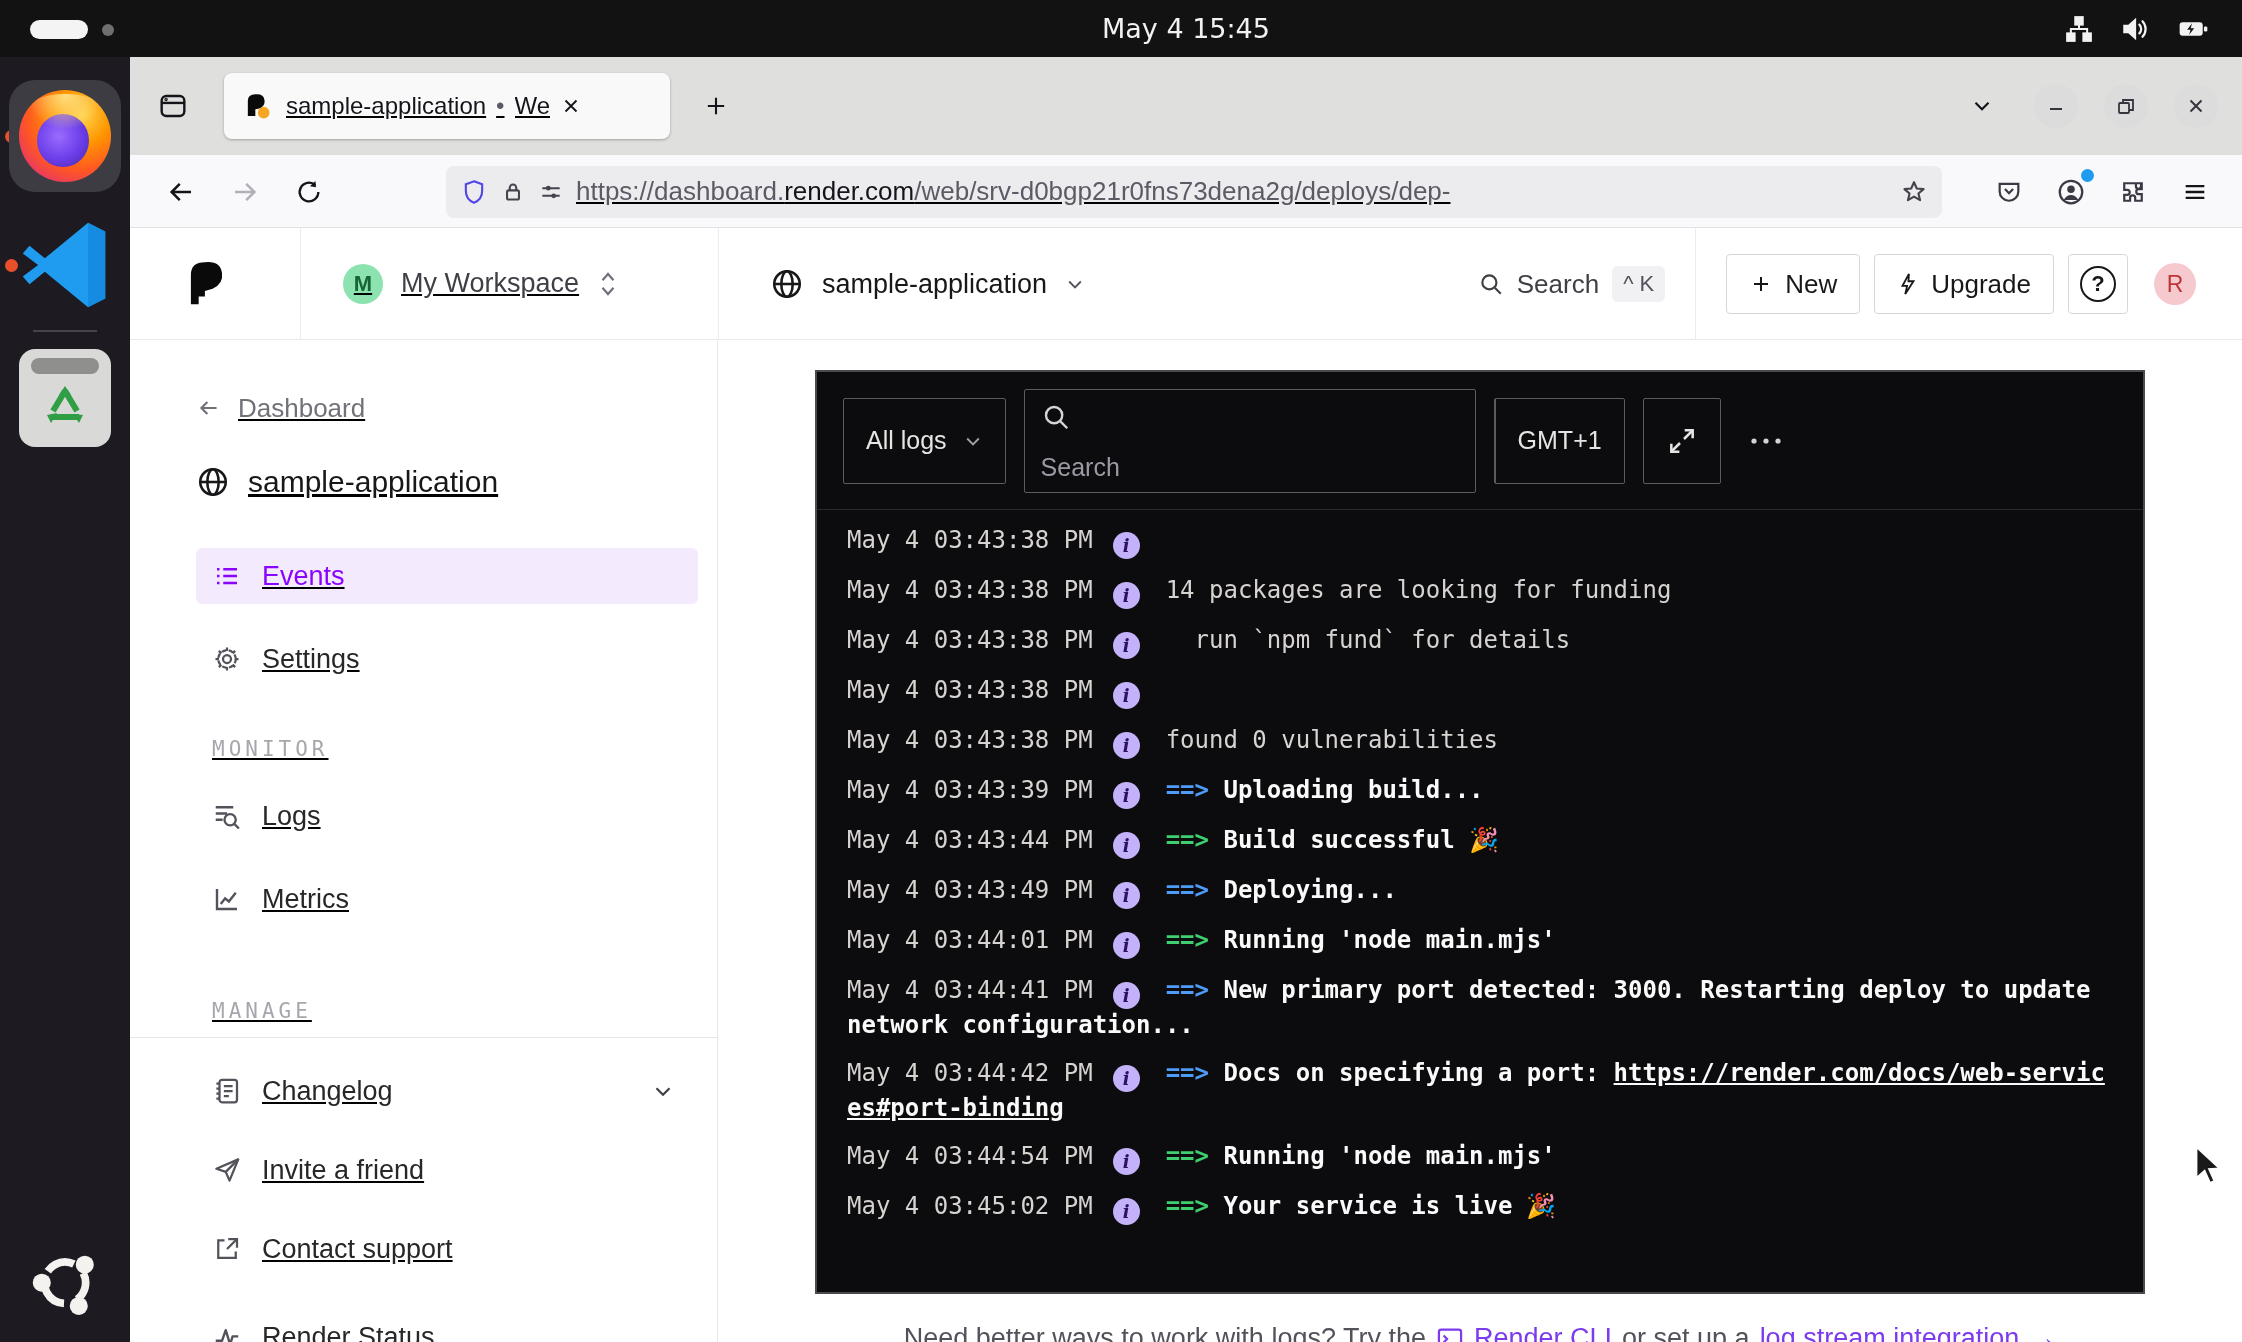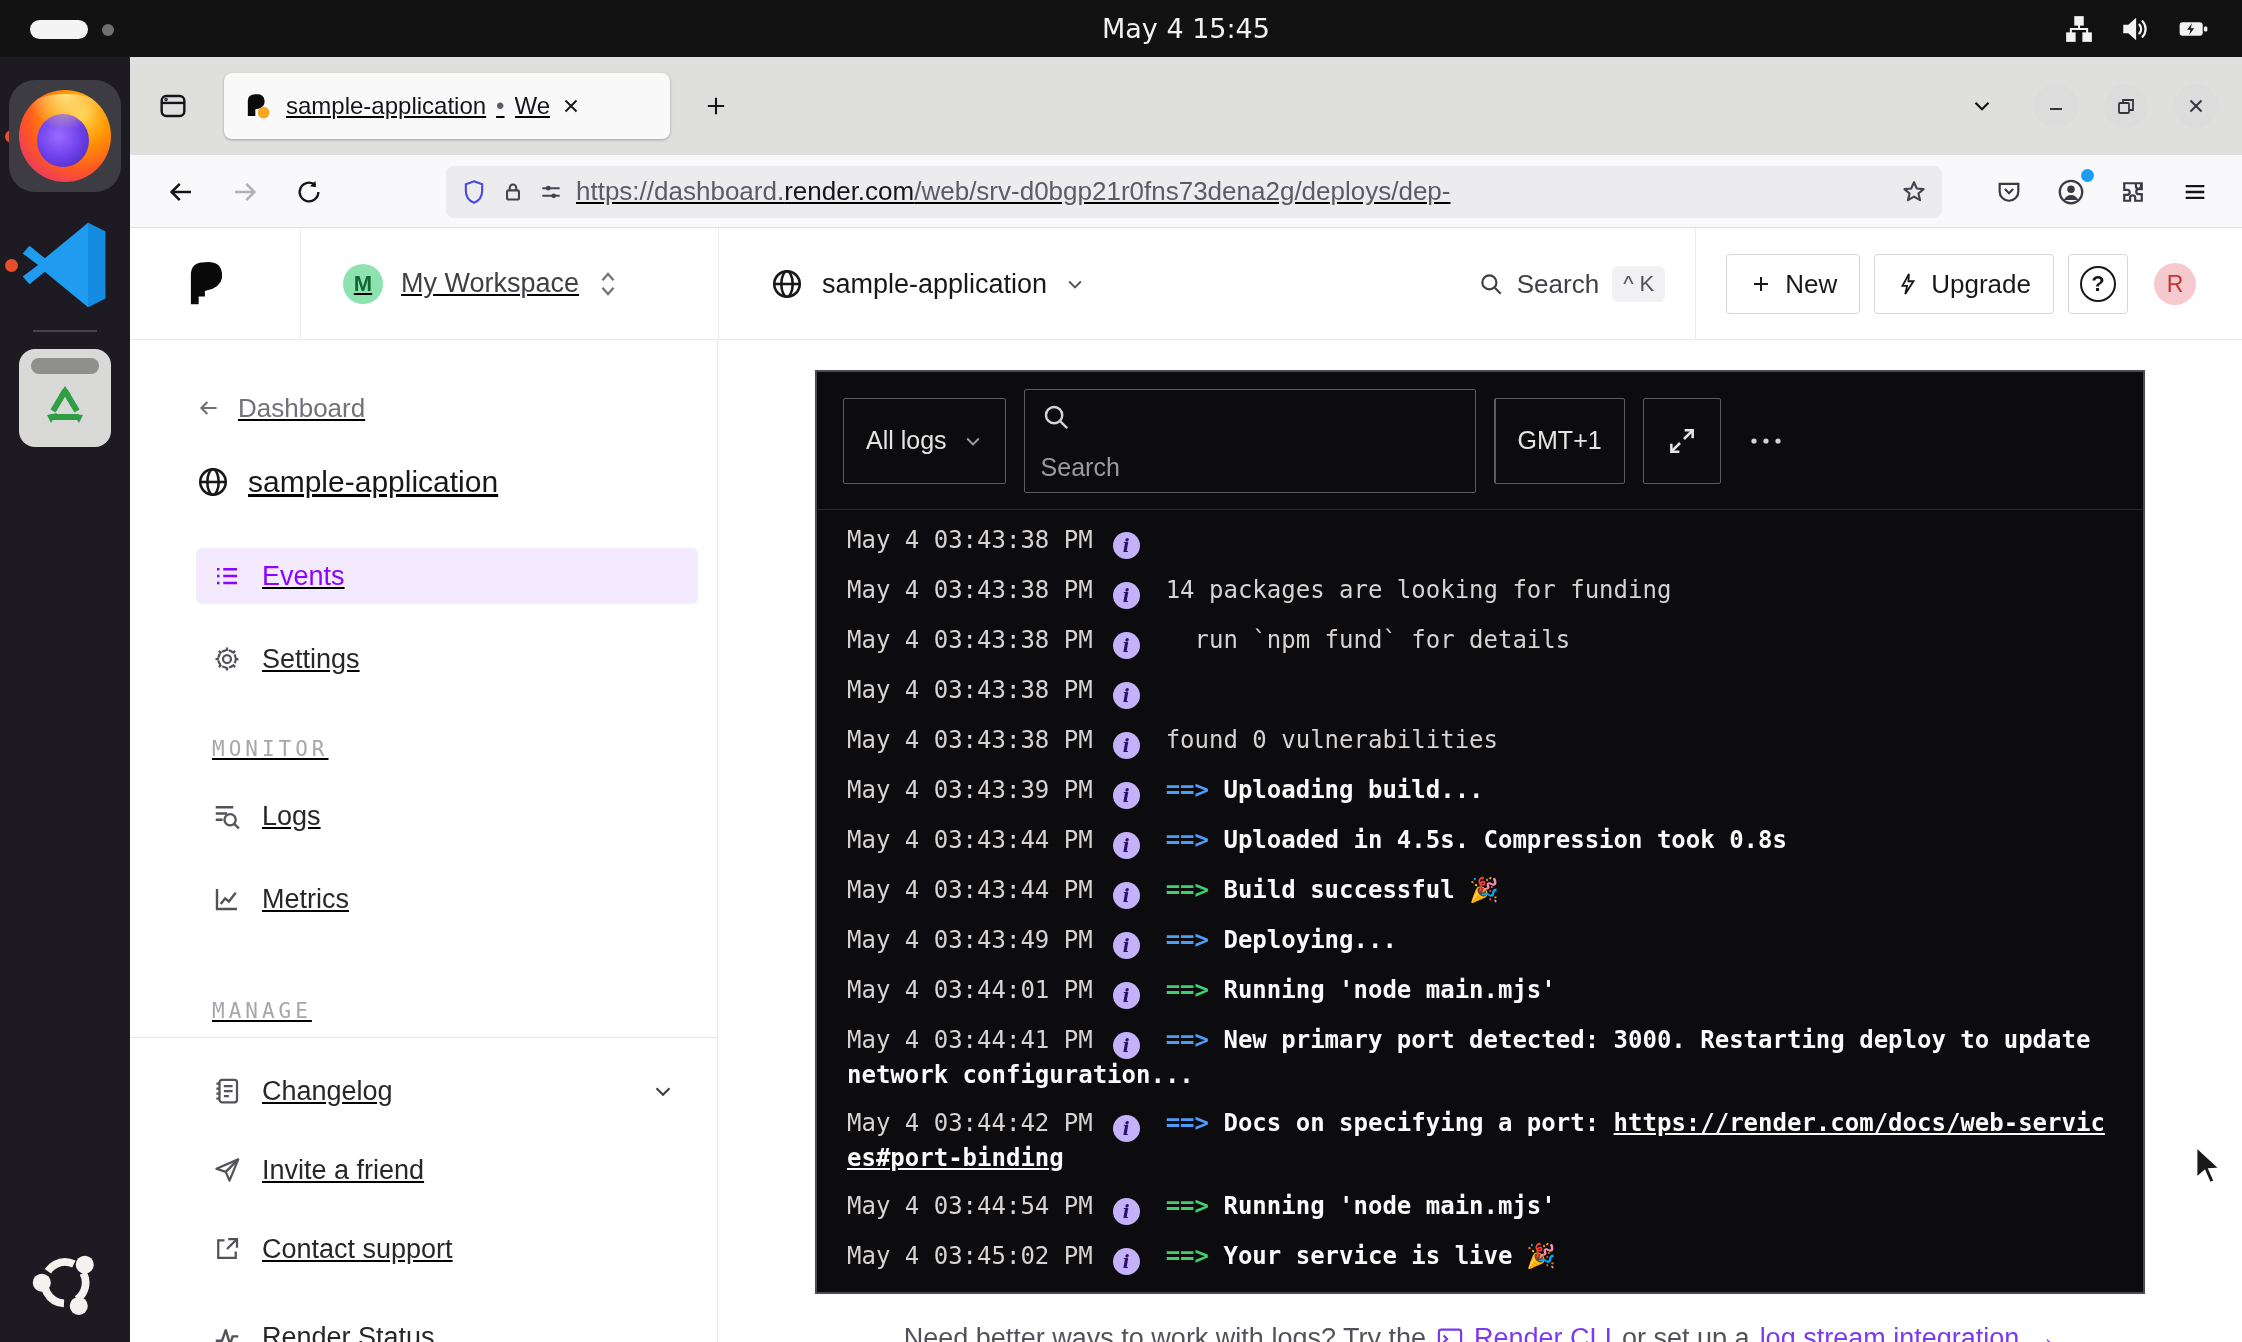--- a/index.html
+++ b/index.html
@@ -532,21 +532,20 @@
   <div class="log-entry"><span class="ts">May 4 03:43:38 PM</span><span class="info-icon">i</span><span class="msg">14 packages are looking for funding</span></div>
 
   <div class="log-entry"><span class="ts">May 4 03:43:38 PM</span><span class="info-icon">i</span><span class="msg">  run `npm fund` for details</span></div>
 
   <div class="log-entry"><span class="ts">May 4 03:43:38 PM</span><span class="info-icon">i</span><span class="msg"></span></div>
 
   <div class="log-entry"><span class="ts">May 4 03:43:38 PM</span><span class="info-icon">i</span><span class="msg">found 0 vulnerabilities</span></div>
 
   <div class="log-entry"><span class="ts">May 4 03:43:39 PM</span><span class="info-icon">i</span><span class="arrow blue">==&gt; </span><span class="msg bold">Uploading build...</span></div>
 
-  <div class="log-entry"><span class="ts">May 4 03:43:44 PM</span><span class="info-icon">i</span><span class="arrow blue">==&gt; </span><span class="msg bold">Uploaded in 4.5s. Compression took 0.8s</span></div>
 
   <div class="log-entry"><span class="ts">May 4 03:43:44 PM</span><span class="info-icon">i</span><span class="arrow green">==&gt; </span><span class="msg bold">Build successful 🎉</span></div>
 
   <div class="log-entry"><span class="ts">May 4 03:43:49 PM</span><span class="info-icon">i</span><span class="arrow blue">==&gt; </span><span class="msg bold">Deploying...</span></div>
 
   <div class="log-entry"><span class="ts">May 4 03:44:01 PM</span><span class="info-icon">i</span><span class="arrow green">==&gt; </span><span class="msg bold">Running 'node main.mjs'</span></div>
 
   <div class="log-entry"><span class="ts">May 4 03:44:41 PM</span><span class="info-icon">i</span><span class="arrow blue">==&gt; </span><span class="msg bold">New primary port detected: 3000. Restarting deploy to update network configuration...</span></div>
 
   <div class="log-entry"><span class="ts">May 4 03:44:42 PM</span><span class="info-icon">i</span><span class="arrow blue">==&gt; </span><span class="msg bold">Docs on specifying a port: </span><a class="loglink">https://render.com/docs/web-services#port-binding</a></div>

